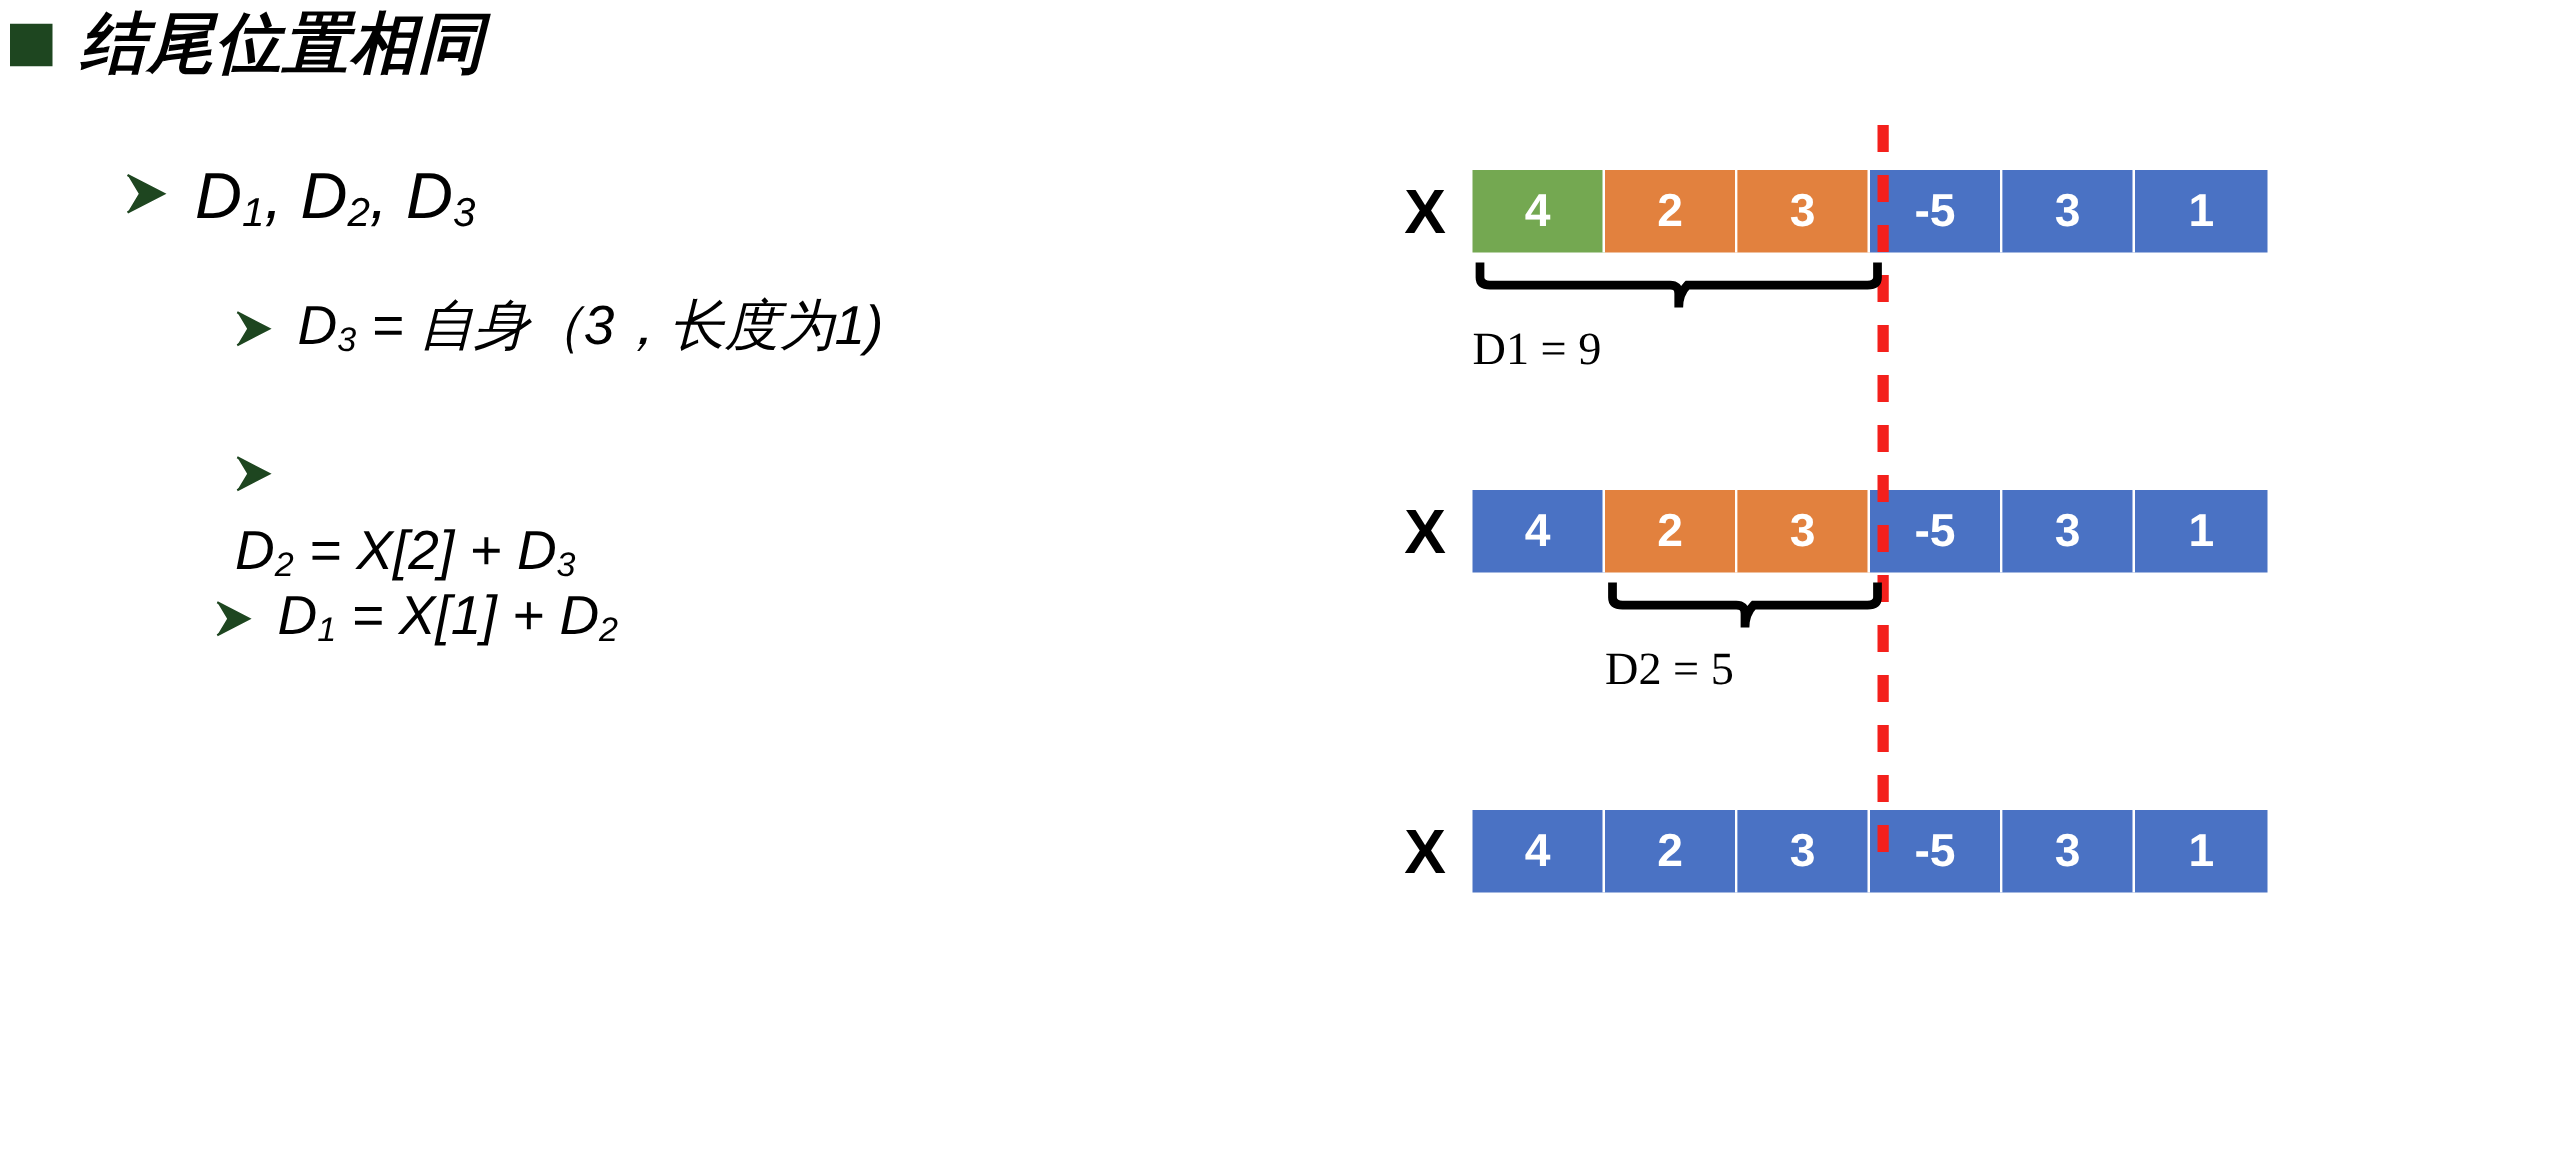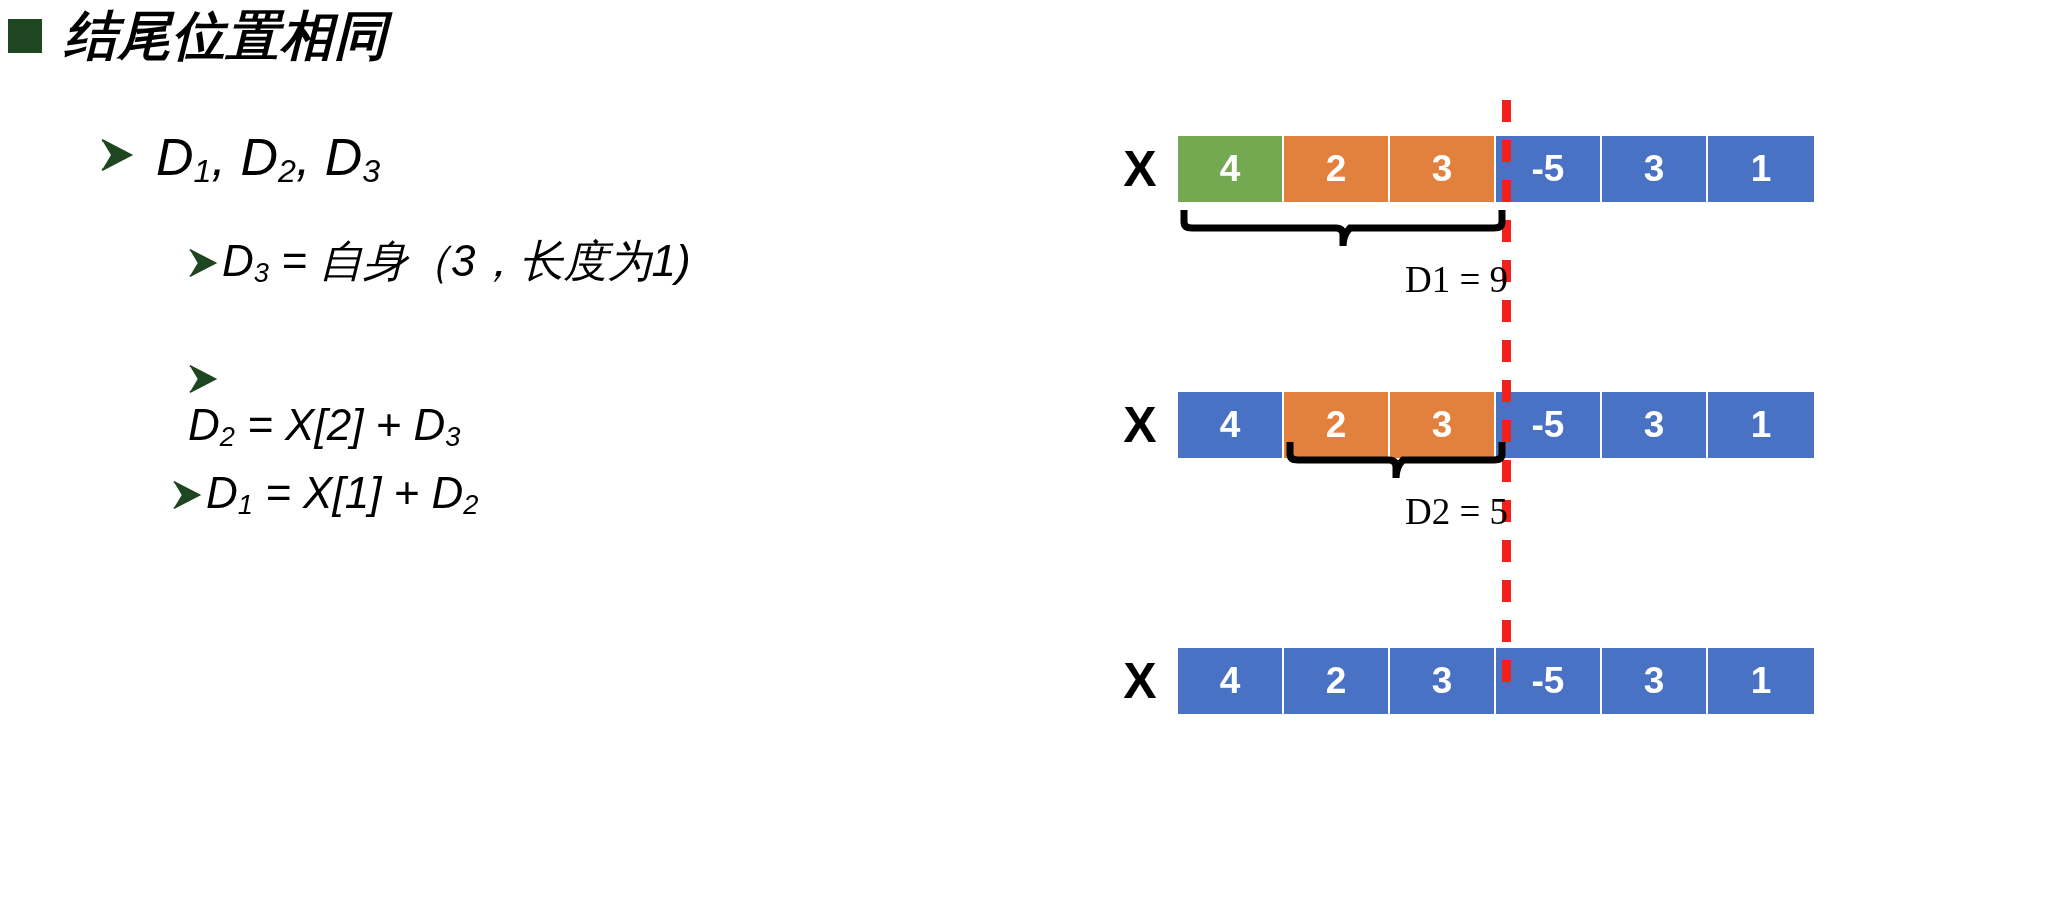--- a/index.html
+++ b/index.html
@@ -53,21 +53,21 @@
     left: 100px;
     top: 128px;
     display: flex;
     align-items: flex-start;
     gap: 22px;
   }
   .bullet-l2 {
     position: absolute;
     display: flex;
     align-items: flex-start;
-    gap: 4px;
+    gap: 20px;
   }
   .bullet-l2.i0 { left: 188px; top: 236px; }
   .bullet-l2.i1 { left: 188px; top: 352px; flex-direction: column; }
   .bullet-l2.i2 { left: 172px; top: 468px; }
 
   .arrow-marker {
     flex: 0 0 auto;
     width: 34px;
     height: 38px;
     display: block;
@@ -154,28 +154,28 @@
       #f4201c 0px,
       #f4201c 22px,
       rgba(255,255,255,0) 22px,
       rgba(255,255,255,0) 40px
     );
   }
 
   
   .brace-group { position: absolute; }
   .brace-group.g0 { left: 98px;  top: 208px; width: 330px; }
-  .brace-group.g1 { left: 204px; top: 440px; width: 224px; }
+  .brace-group.g1 { left: 204px; top: 464px; width: 224px; }
   .brace-group.g2 { left: 312px; top: 720px; width: 116px; }
 
   .brace-svg { display: block; width: 100%; height: 40px; }
 
   .brace-label {
     margin-top: 10px;
-    text-align: right;
+    text-align: left;
     font-family: "Liberation Serif", serif;
     font-size: 37px;
     color: #000000;
     white-space: nowrap;
   }
 </style>
 </head>
 <body>
 
 <div class="left-col">

